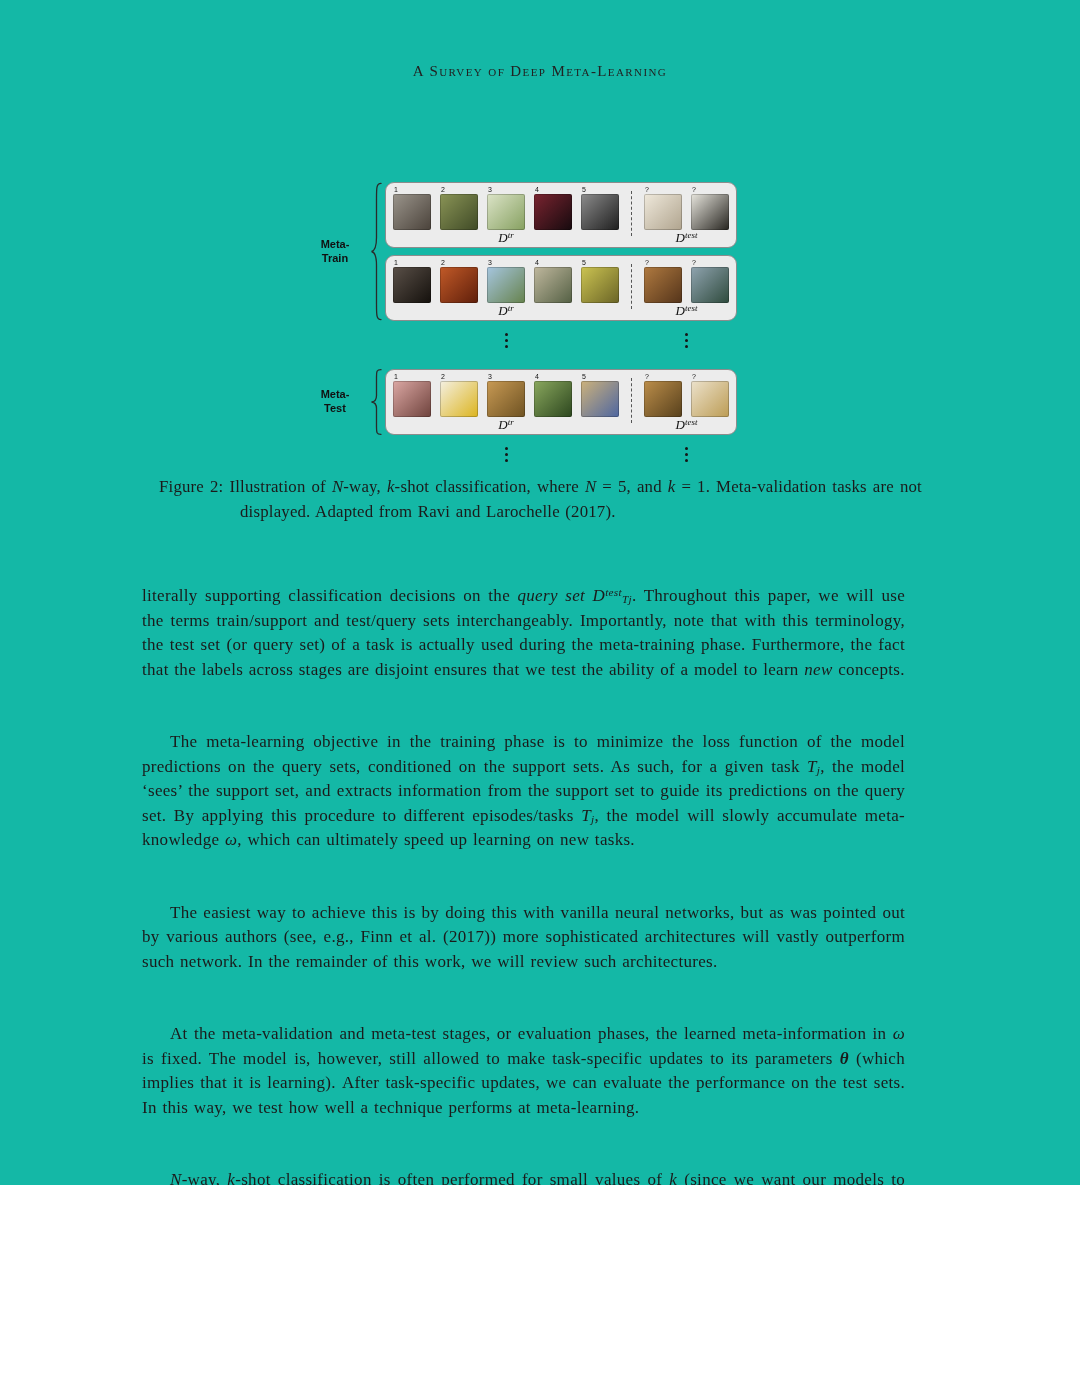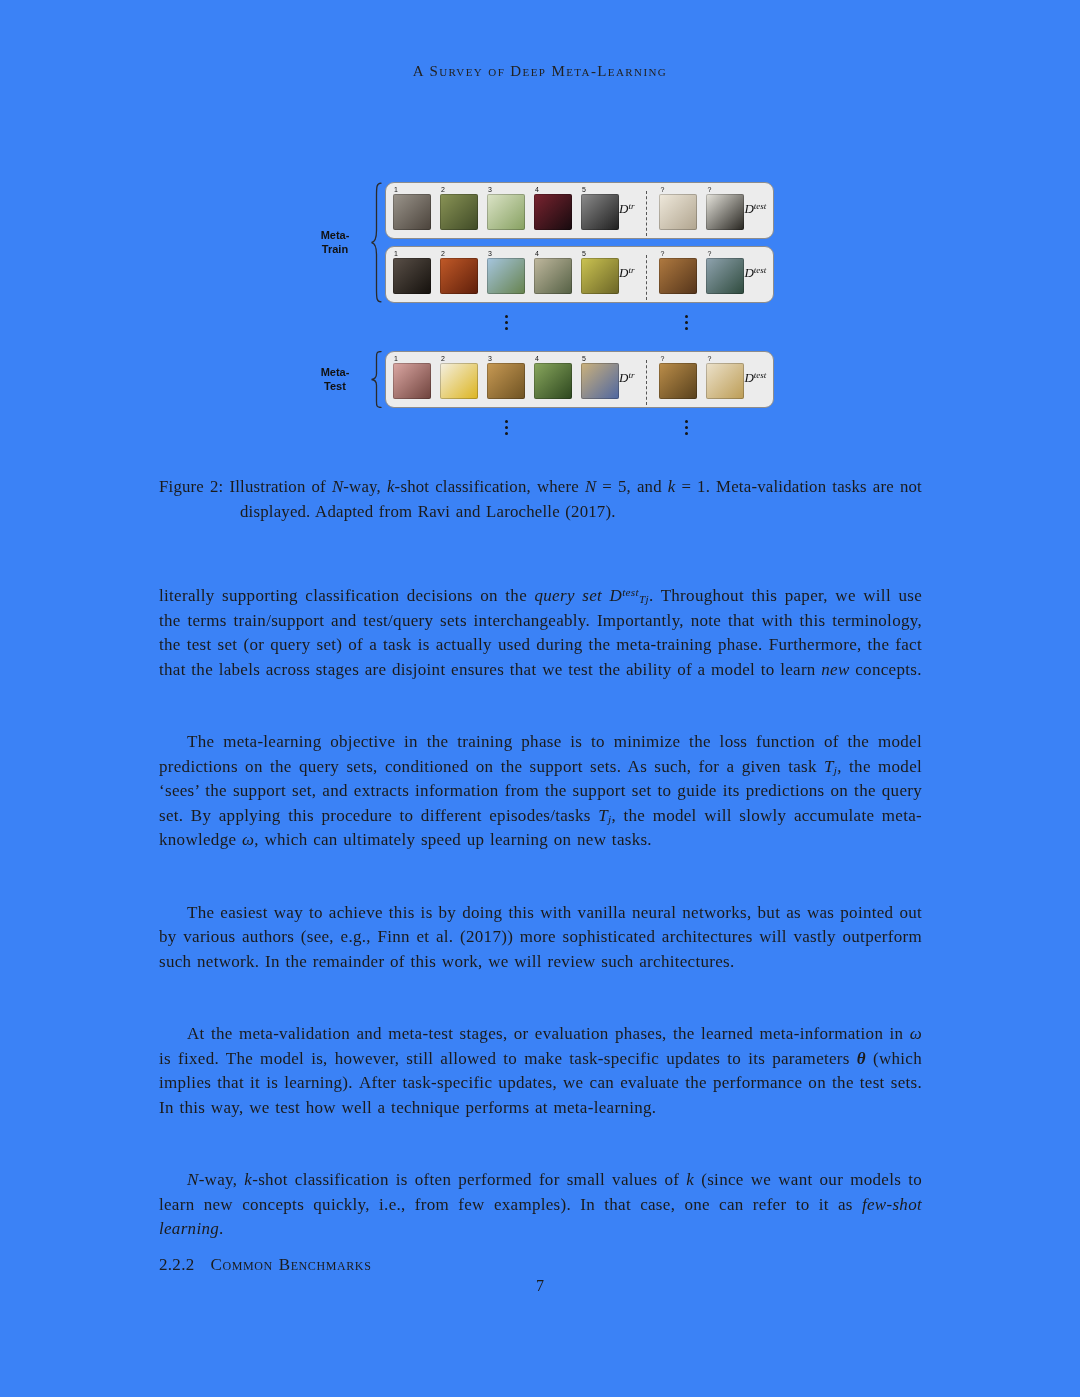--- a/index.html
+++ b/index.html
@@ -1,19 +1,19 @@
 <!DOCTYPE html>
 <html><head>
 <meta charset="utf-8">
 <style>
   * { margin:0; padding:0; box-sizing:border-box; }
   html,body { background:#ffffff; }
   .page {
-    width:1080px; height:1397px; position:relative; overflow:hidden;
-    background:#3b82f6; color:#1b1b1b;
+    width:1080px; height:1185px; position:relative; overflow:hidden;
+    background:#14b8a6; color:#1b1b1b;
     font-family:"Liberation Serif","DejaVu Serif",serif;
   }
   .running-header {
     position:absolute; top:63px; left:0; width:100%;
     text-align:center; font-variant:small-caps; font-size:15px;
     letter-spacing:1.4px; color:#222;
   }
 
   
   .figure { position:absolute; top:174px; left:0; width:100%; }
@@ -24,21 +24,21 @@
     width:52px; text-align:center; font-family:"Liberation Sans","DejaVu Sans",sans-serif;
     font-weight:bold; font-size:11px; line-height:1.25; white-space:pre-line; color:#111;
   }
   .brace { position:absolute; right:1px; top:0; bottom:0; width:14px; height:100%; }
   .rows-col { display:flex; flex-direction:column; gap:7px; }
   .task-row {
     display:flex; align-items:flex-start;
     background:#ececec; border:1px solid #8c8c8c; border-radius:9px;
     padding:3px 7px 2px;
   }
-  .set { display:flex; flex-direction:row; align-items:center; }
+  .set { display:flex; flex-direction:column; align-items:center; }
   .thumbs { display:flex; gap:9px; }
   .cell { display:flex; flex-direction:column; width:38px; }
   .num {
     font-family:"Liberation Sans","DejaVu Sans",sans-serif;
     font-size:7px; line-height:8px; color:#111; padding-left:1px;
   }
   .thumb { width:38px; height:36px; border-radius:2px; box-shadow:inset 0 0 0 1px rgba(0,0,0,.2); }
   .set-label { font-style:italic; font-size:13px; line-height:14px; margin-top:1px; color:#111; }
   .set-label sup { font-size:9px; top:-0.4em; }
   .divider { flex:none; width:0; border-left:1.4px dashed #555; height:45px; margin:5px 12px 0; }
@@ -51,21 +51,21 @@
   
   .caption {
     position:absolute; top:474px; left:159px; width:763px;
     font-size:16.8px; line-height:25px; text-align:justify;
     padding-left:81px; text-indent:-81px;
     letter-spacing:0.2px; word-spacing:1.1px;
   }
 
   
   .body-text {
-    position:absolute; top:584px; left:159px; width:763px;
+    position:absolute; top:584px; left:142px; width:763px;
     font-size:17px; line-height:24.5px; text-align:justify;
     letter-spacing:0.3px; word-spacing:1.1px;
   }
   .para { margin:0; }
   .para.indent { text-indent:28px;margin-top:48px; }
   sup { font-size:66%; vertical-align:baseline; position:relative; top:-0.45em; line-height:0; }
   sub { font-size:66%; vertical-align:baseline; position:relative; top:0.18em; line-height:0; }
   .section-heading { margin:11px 0 11px; font-size:17px; font-weight:normal; text-align:left; }
   .sec-num { margin-right:16px; }
   .sec-title { font-variant:small-caps; letter-spacing:0.6px; }

